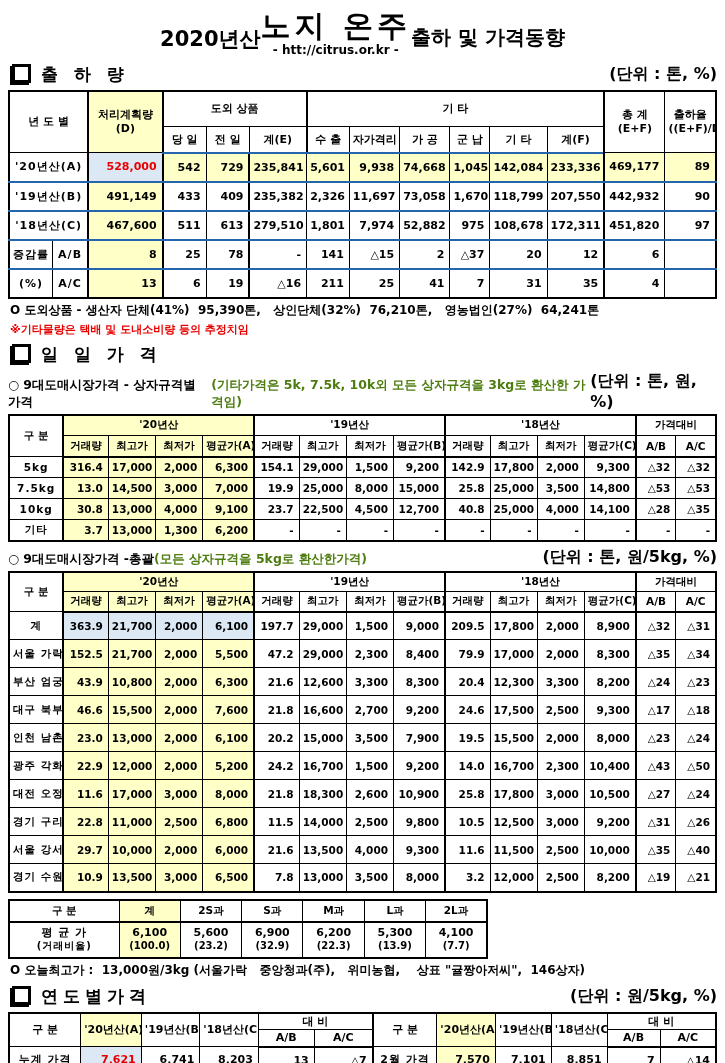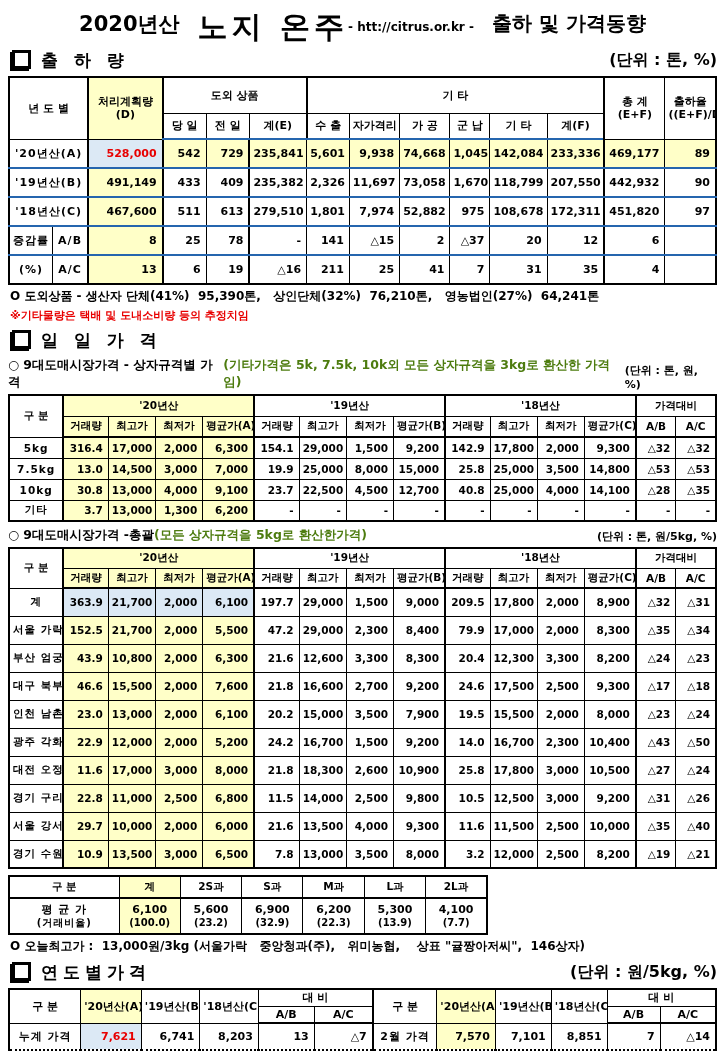--- a/index.html
+++ b/index.html
@@ -3,36 +3,36 @@
 <meta charset="utf-8">
 <style>
   html,body{margin:0;padding:0;background:#fff;}
   body{
     width:725px;min-height:1063px;
     font-family:"DejaVu Sans","Liberation Sans",sans-serif;
     color:#000;box-sizing:border-box;padding:8px 8px 4px 8px;
   }
   
   .doc-header{position:relative;text-align:center;padding-top:2px;}
-  .title-line{display:flex;justify-content:center;gap:18px;}
+  .title-line{display:flex;justify-content:center;align-items:flex-end;}
   .title-year{font-size:21px;font-weight:bold;padding-bottom:4px;}
-  .title-main-wrap{display:flex;flex-direction:row;align-items:center;}
+  .title-main-wrap{display:flex;flex-direction:column;align-items:center;}
   .title-main{font-size:30px;font-weight:bold;letter-spacing:4px;line-height:1.05;}
   .title-url{font-size:12px;font-weight:bold;margin-top:1px;}
   .title-sub{font-size:20px;font-weight:bold;padding-bottom:6px;}
   .date-line{text-align:right;font-size:13px;font-weight:bold;margin:6px 2px 2px 0;}
   
   .section-head{display:flex;align-items:center;margin:6px 0 4px 0;}
   .sq-icon{width:13px;height:13px;border:3px solid #000;background:#fff;
            box-shadow:-2px 2px 0 0 #000;display:inline-block;margin:0 10px 2px 4px;}
   .section-title{font-size:17px;font-weight:bold;letter-spacing:5px;}
   .section-unit{margin-left:auto;font-size:16px;font-weight:bold;}
   .subsection{display:flex;align-items:flex-end;margin:5px 0 3px 0;font-size:12.5px;font-weight:bold;}
   .subsection .paren{color:#4d7c0f;}
-  .subsection .section-unit{font-size:11px;}
+  .subsection .section-unit{font-size:16px;}
   
   table{border-collapse:collapse;table-layout:fixed;width:100%;}
   th,td{border:1px solid #000;overflow:hidden;white-space:nowrap;
         font-weight:bold;text-align:center;vertical-align:middle;padding:0 3px;box-sizing:border-box;}
   .tbl{border:2px solid #000;}
   .num{text-align:right;padding-right:5px;}
   .y{background:#FFFFC8;}
   .b{background:#DCE9F5;}
   .red{color:#E80000;}
   .gl{border-left:2px solid #000;}

